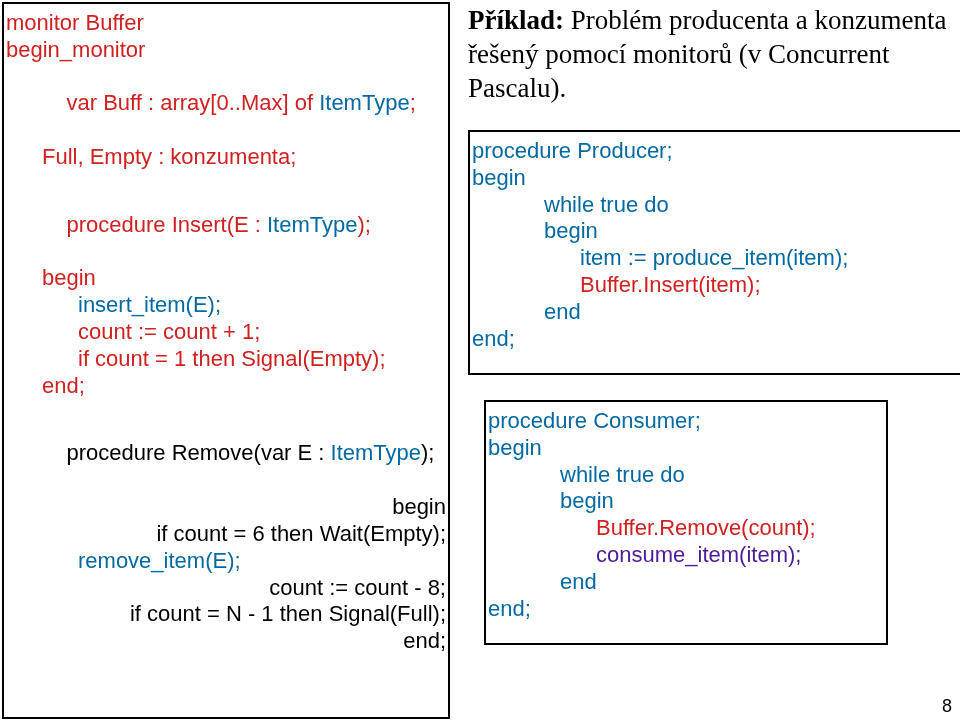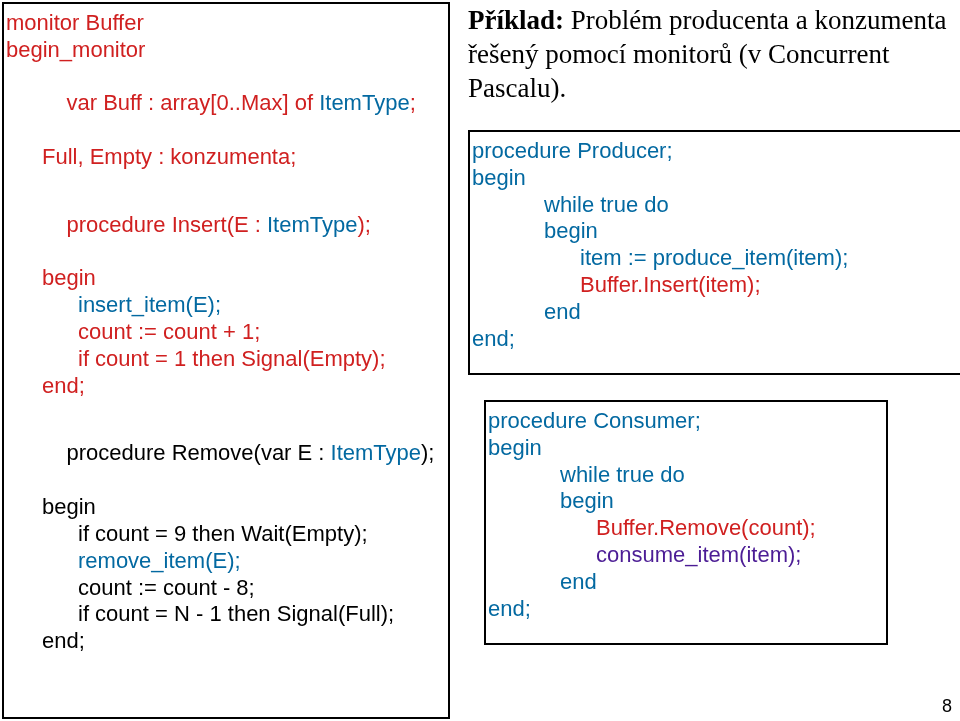--- a/index.html
+++ b/index.html
@@ -44,21 +44,21 @@
   .box-right2 {
     left: 468px;
     top: 400px;
     width: 404px;
     height: 245px;
     margin-left: 16px;
   }
   .red   { color: #d02020; }
   .blue  { color: #0369a1; }
   .green { color: #4c1d95; }
-  .black { color: #000; }
+  .black { color: #000; text-align: right; }
   .in1 { padding-left: 36px; display: block; }
   .in2 { padding-left: 72px; display: block; }
   .in3 { padding-left: 108px; display: block; }
   .line { display: block; white-space: pre-wrap; line-height: 1.22; }
   .spacer { display: block; height: 14px; }
   .cs { font-family: "Comic Sans MS", "Comic Sans", cursive, sans-serif; }
   .page-num {
     position: absolute;
     right: 8px;
     bottom: 4px;
@@ -85,21 +85,21 @@
   <span class="line in1 red">begin</span>
   <span class="line in2 blue">insert_item(E);</span>
   <span class="line in2 red">count := count + 1;</span>
   <span class="line in2 red">if count = 1 then Signal(Empty);</span>
   <span class="line in1 red">end;</span>
   <span class="spacer"></span>
   <span class="line in1">
     <span class="black">procedure Remove(var E : </span><span class="blue">ItemType</span><span class="black">);</span>
   </span>
   <span class="line in1 black">begin</span>
-  <span class="line in2 black">if count = 9 then Wait(Empty);</span>
+  <span class="line in2 black">if count = 6 then Wait(Empty);</span>
   <span class="line in2 blue">remove_item(E);</span>
   <span class="line in2 black">count := count - 8;</span>
   <span class="line in2 black">if count = N - 1 then Signal(Full);</span>
   <span class="line in1 black">end;</span>
 
 </div>
 
 <div class="right-text">
   <b>Příklad:</b><span> Problém producenta a konzumenta řešený pomocí monitorů (v Concurrent Pascalu).</span>
 </div>

